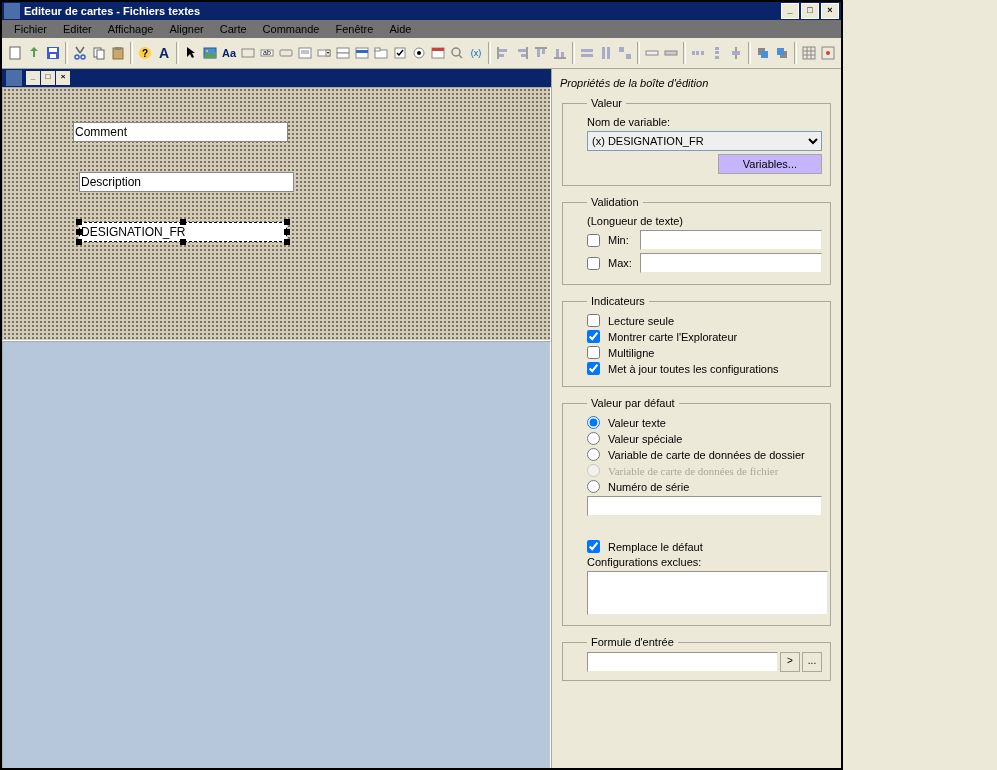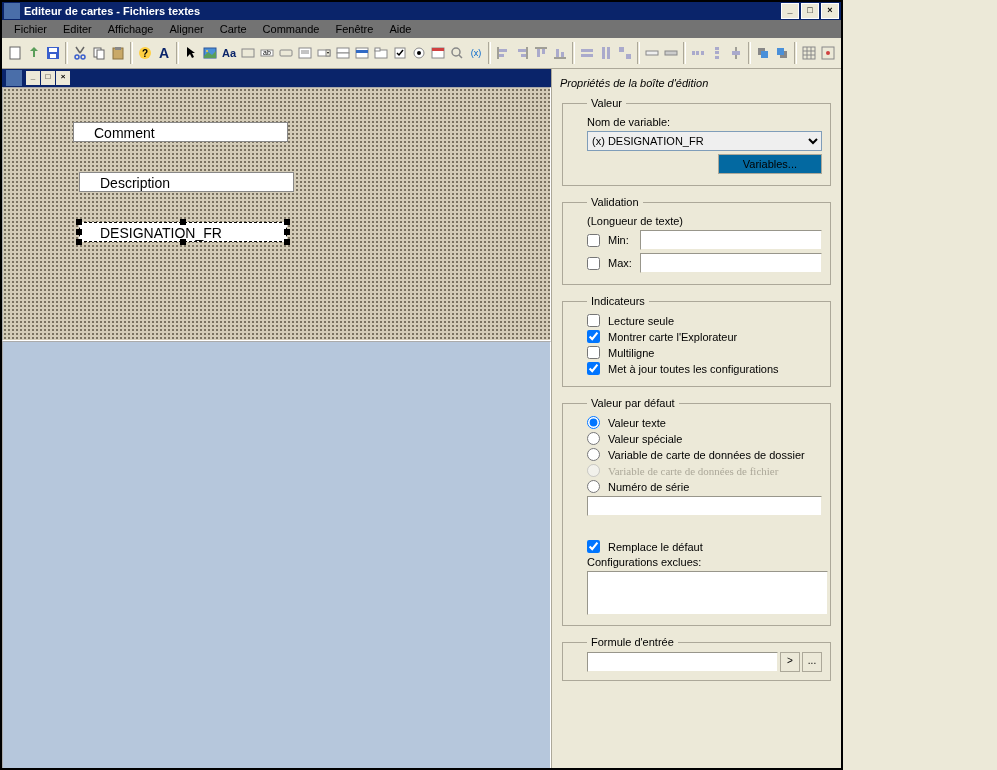--- a/index.html
+++ b/index.html
@@ -17,32 +17,32 @@
 .tsep{width:2px;height:22px;border-left:1px solid #aca899;border-right:1px solid #fff;margin:0 2px;}
 .workarea{display:flex;height:calc(100% - 64px);}
 .canvas-pane{flex:1;display:flex;flex-direction:column;}
 .doc-title{height:18px;background:#0a246a;color:#fff;font-weight:bold;padding:0 4px;display:flex;align-items:center;}
 .doc-title .icon{width:16px;height:16px;background:#4a6ea9;margin-right:4px;}
 .doc-title .t{flex:1;}
 .doc-title .mini{display:flex;gap:1px;}
 .doc-title .mb{width:14px;height:14px;background:#ece9d8;font-size:8px;line-height:12px;text-align:center;cursor:pointer;color:#000;}
 .canvas-grid{height:252px;overflow:auto;background-color:#d4ccb8;background-image:radial-gradient(#7a7261 1px,transparent 1px);background-size:4px 4px;background-position:0 0;position:relative;border:1px inset #fff;}
 .canvas-lower{flex:1;background:#b6c7dc;border:1px inset #fff;}
-.field{position:absolute;background:#fff;border:1px solid #888;padding:2px 20px;font-size:14px;box-sizing:border-box;height:20px;}
+.field{position:absolute;background:#fff;border:1px solid #888;padding:2px 1px;font-size:12px;box-sizing:border-box;height:20px;}
 .field.selected{border:1px dashed #000;}
 .handle{position:absolute;width:6px;height:6px;background:#000;}
 .props{width:290px;border-left:1px solid #aca899;padding:4px 8px;overflow:auto;box-sizing:border-box;}
 .props-title{text-align:left;padding:4px 0 8px 0;font-style:italic;}
 fieldset{border:1px solid #aca899;padding:4px 8px 8px 24px;margin-bottom:10px;}
 legend{padding:0 4px;}
 .row{display:flex;align-items:center;margin:3px 0;gap:4px;}
 .row label{white-space:nowrap;}
 input[type=text].txt{border:1px inset #ece9d8;background:#fff;height:18px;padding:0 2px;font-family:inherit;font-size:11px;}
 select.sel{width:100%;height:20px;border:1px solid #7f9db9;font-family:inherit;font-size:11px;}
-button.wbtn{background:#0369a1;border:1px solid #aca899;height:20px;font-family:inherit;font-size:11px;cursor:pointer;padding:0 24px;}
+button.wbtn{background:#c4b5fd;border:1px solid #aca899;height:20px;font-family:inherit;font-size:11px;cursor:pointer;padding:0 24px;}
 input[type=checkbox],input[type=radio]{margin:0 4px 0 0;vertical-align:middle;}
 .disabled{color:#aca899;font-family:Liberation Serif, serif;}
 textarea.ta{width:100%;height:38px;border:1px inset #ece9d8;background:#fff;resize:none;font-family:inherit;font-size:11px;}
 .form-input{display:flex;gap:2px;align-items:center;}
 .form-input input{flex:1;}
 .form-input .sm{width:18px;height:18px;border:1px solid #aca899;background:#ece9d8;font-size:10px;text-align:center;line-height:16px;cursor:pointer;}
 </style>
 </head>
 <body>
 

